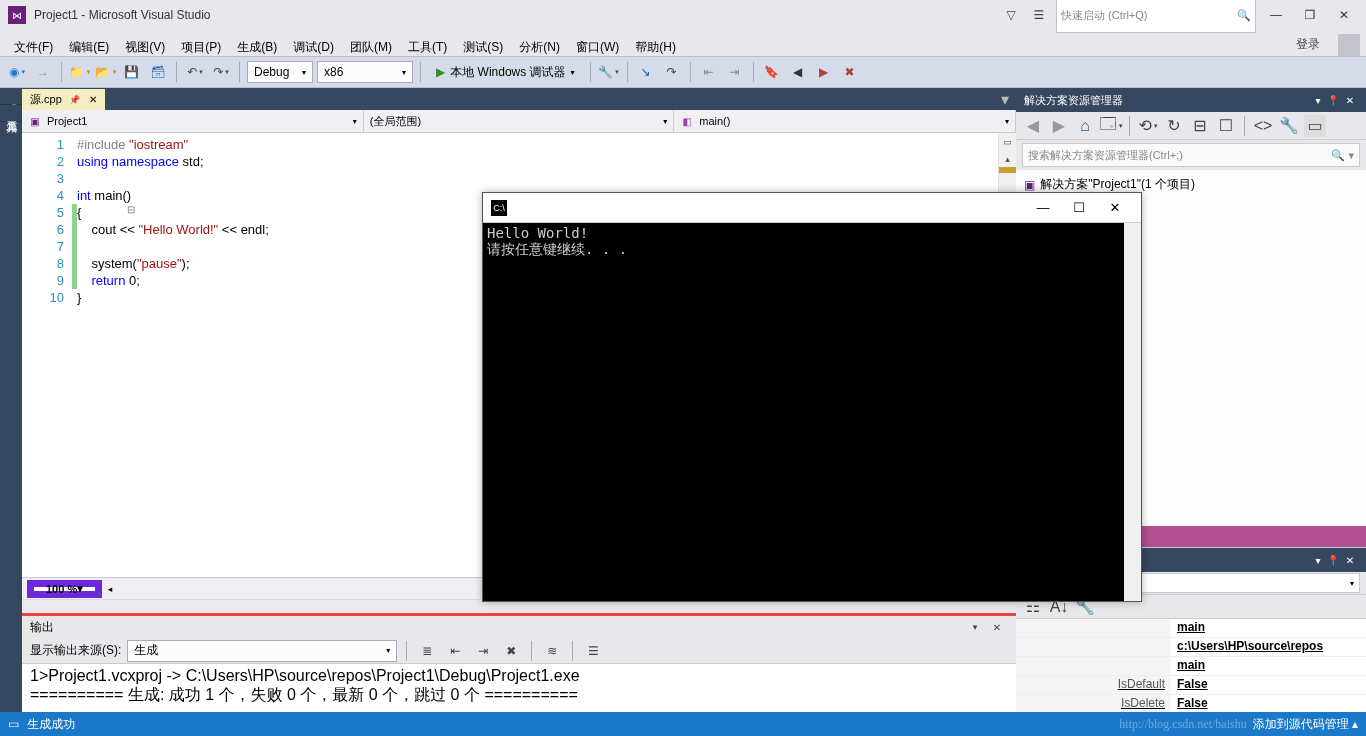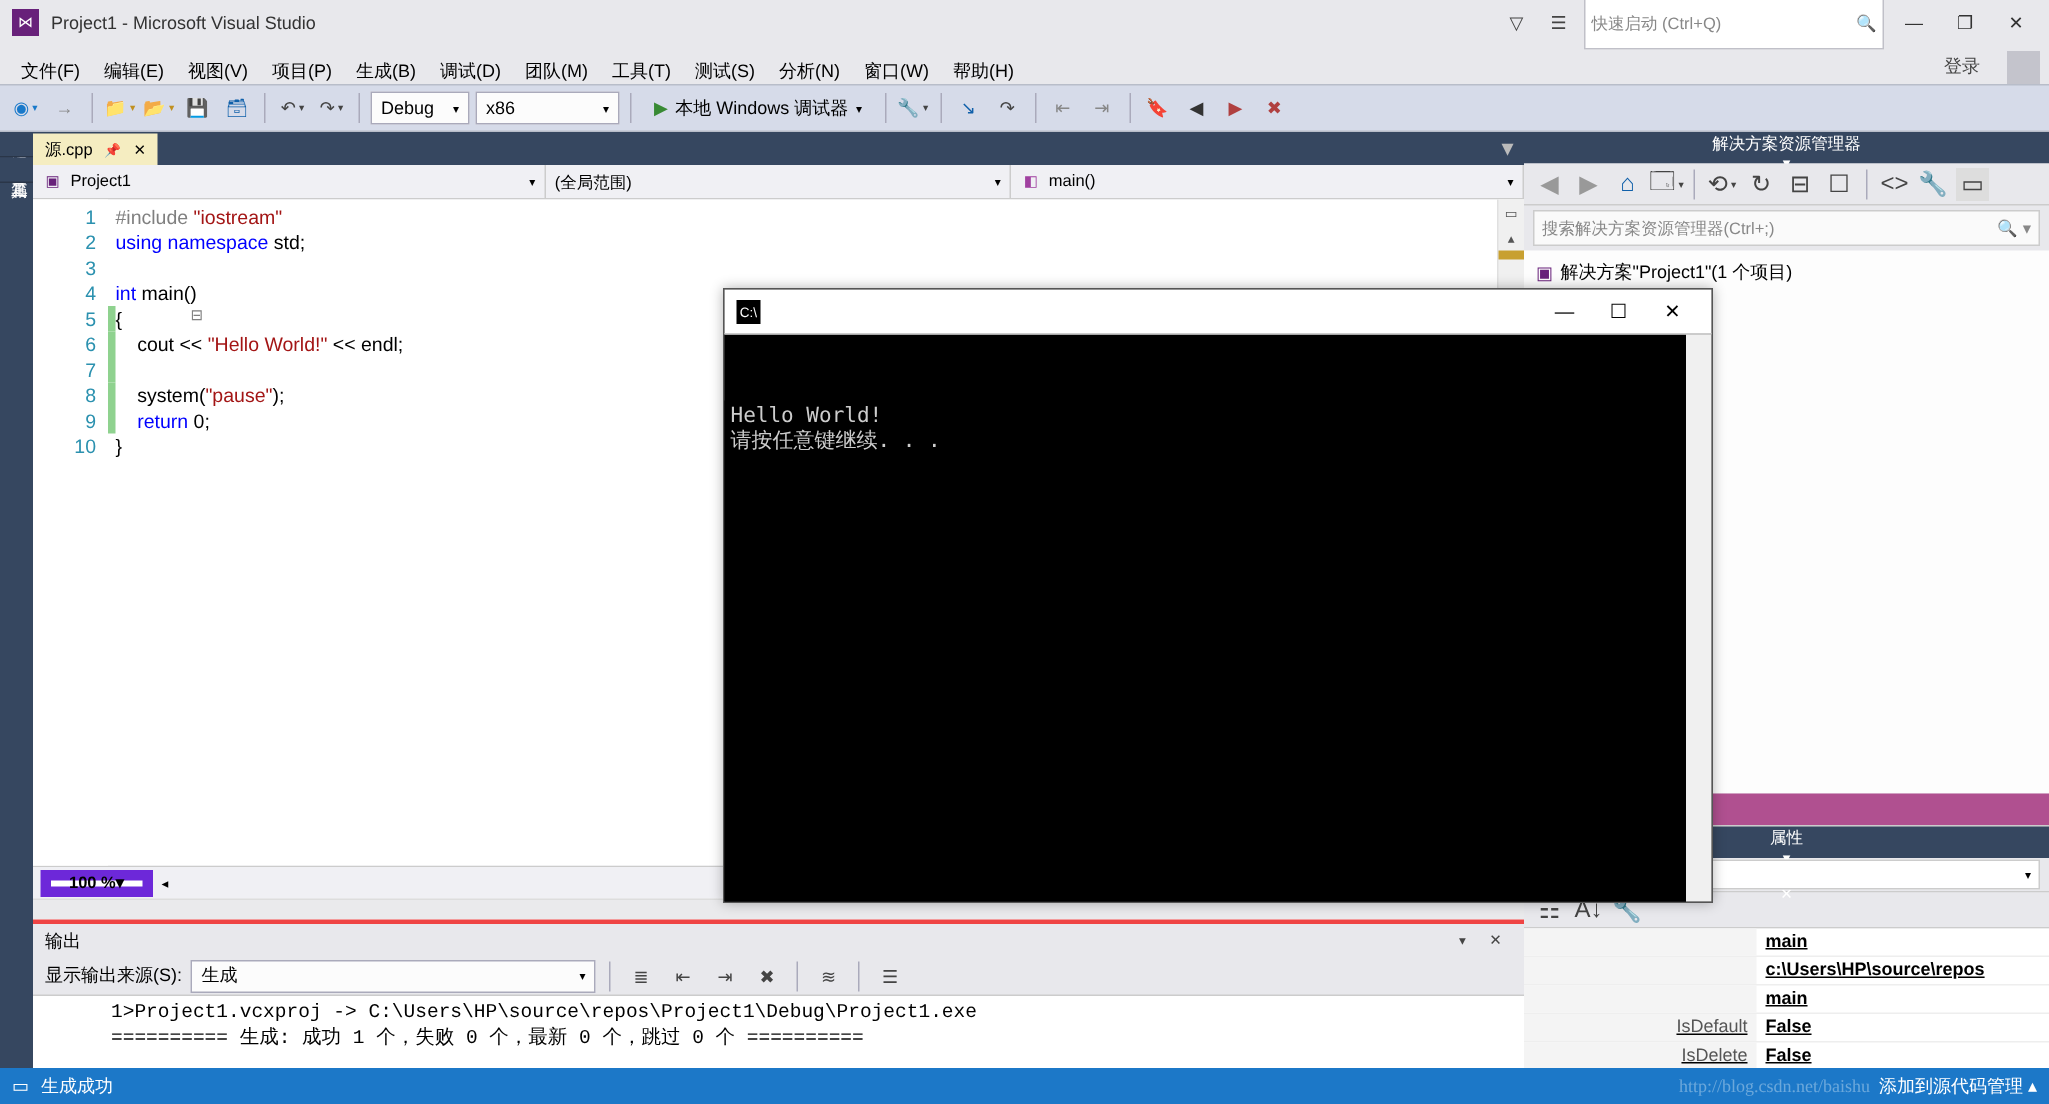--- a/index.html
+++ b/index.html
@@ -50,23 +50,23 @@
 .code-scrollbar-right { width: 18px; background: #f0f0f0; border-left: 1px solid #e0e0e0; display: flex; flex-direction: column; }
 .scroll-btn { height: 17px; display: flex; align-items: center; justify-content: center; font-size: 9px; color: #555; }
 .thumb-ind { height: 6px; background: #c8a030; }
 .zoom-row { height: 22px; background: #f0f0f4; border-top: 1px solid #ccc; display: flex; align-items: center; padding: 0 5px; font-size: 11px; }
 .zoom-combo { background: #fff; border: 7px solid #6d28d9; padding: 0 12px; font-size: 11px; height: 18px; display: flex; align-items: center; font-weight: bold; }
 .hscroll { height: 14px; background: #eaeaec; border-top: 1px solid #ddd; }
 .output-panel { border-top: 3px solid #ef4444; }
 .output-header { height: 22px; background: #e8e8ec; display: flex; align-items: center; padding: 0 8px; font-size: 12px; }
 .output-header .spacer { flex: 1; }
 .output-toolbar-row { height: 26px; background: #e8e8ec; border-bottom: 1px solid #ccc; display: flex; align-items: center; padding: 0 8px; font-size: 12px; gap: 6px; }
-.output-body { height: 54px; background: #fff; font-family: Liberation Mono, monospace; font-size: 13px; padding: 3px 8px; overflow: hidden; white-space: pre; margin-left: 44px; }
+.output-body { height: 54px; background: #fff; font-family: Liberation Sans, sans-serif; font-size: 16px; padding: 3px 8px; overflow: hidden; white-space: pre; }
 .right { width: 350px; background: #e8e8ec; display: flex; flex-direction: column; }
-.panel-header { height: 21px; background: #364760; color: #fff; font-size: 11px; display: flex; align-items: center; padding: 0 8px; flex-direction: column; }
+.panel-header { height: 21px; background: #364760; color: #fff; font-size: 11px; display: flex; align-items: center; padding: 12px 8px; }
 .panel-header .spacer { flex: 1; }
 .panel-header .pb { width: 16px; text-align: center; font-size: 10px; }
 .sln-toolbar { height: 28px; background: #e8e8ec; border-bottom: 1px solid #ccc; display: flex; align-items: center; padding: 0 6px; gap: 4px; }
 .sln-search { height: 24px; background: #fafafa; border: 1px solid #ccc; margin: 3px 6px; display: flex; align-items: center; padding: 0 5px; font-size: 11px; color: #888; }
 .sln-tree { flex: 1; background: #fdfdfd; padding: 5px 8px; font-size: 12px; }
 .sln-tree-item { display: flex; align-items: center; gap: 5px; padding: 1px 0; }
 .team-header-title { height: 21px; background: #b05090; color: #fff; font-size: 11px; padding: 3px 8px; }
 .prop-panel { border-top: 1px solid #ccc; }
 .prop-header-row { height: 23px; background: #e8e8ec; border-bottom: 1px solid #ccc; display: flex; align-items: center; padding: 0 6px; font-size: 12px; }
 .prop-combo { flex: 1; height: 20px; background: #fff; border: 1px solid #ccc; display: flex; align-items: center; padding: 0 5px; font-size: 11px; }
@@ -80,21 +80,21 @@
 .statusbar { height: 24px; background: #1c78c8; color: #fff; display: flex; align-items: center; padding: 0 8px; font-size: 12px; position: absolute; bottom: 0; left: 0; right: 0; }
 .statusbar .spacer { flex: 1; }
 .statusbar .watermark { color: #a0c8e8; opacity: .6; font-family: Consolas; }
 
 
 .console { position: absolute; left: 482px; top: 192px; width: 660px; height: 410px; background: #000; border: 1px solid #555; box-shadow: 0 0 8px rgba(0,0,0,.3); display: flex; flex-direction: column; }
 .console-title { height: 30px; background: #fff; color: #000; display: flex; align-items: center; padding: 0 8px; font-size: 12px; border-bottom: 1px solid #ccc; }
 .console-title .cicon { width: 16px; height: 16px; background: #000; margin-right: 8px; display: inline-flex; align-items: center; justify-content: center; color: #fff; font-size: 9px; }
 .console-title .spacer { flex: 1; }
 .console-title .cbtn { width: 36px; height: 28px; display: inline-flex; align-items: center; justify-content: center; font-size: 13px; }
-.console-body { flex: 1; background: #000; color: #ccc; font-family: "NSimSun", Consolas, monospace; font-size: 14px; padding: 2px 4px; white-space: pre; position: relative; margin-top: 44px; }
+.console-body { flex: 1; background: #000; color: #ccc; font-family: "NSimSun", Consolas, monospace; font-size: 14px; padding: 2px 4px; white-space: pre; position: relative; }
 .console-scroll { width: 17px; background: #f0f0f0; }
 .console-main { display: flex; flex: 1; }
 </style>
 </head>
 <body>
 
 <div class="titlebar">
   <span class="vs-logo">⋈</span>
   <span>Project1 - Microsoft Visual Studio</span>
   <span class="titlebar-spacer"></span>

